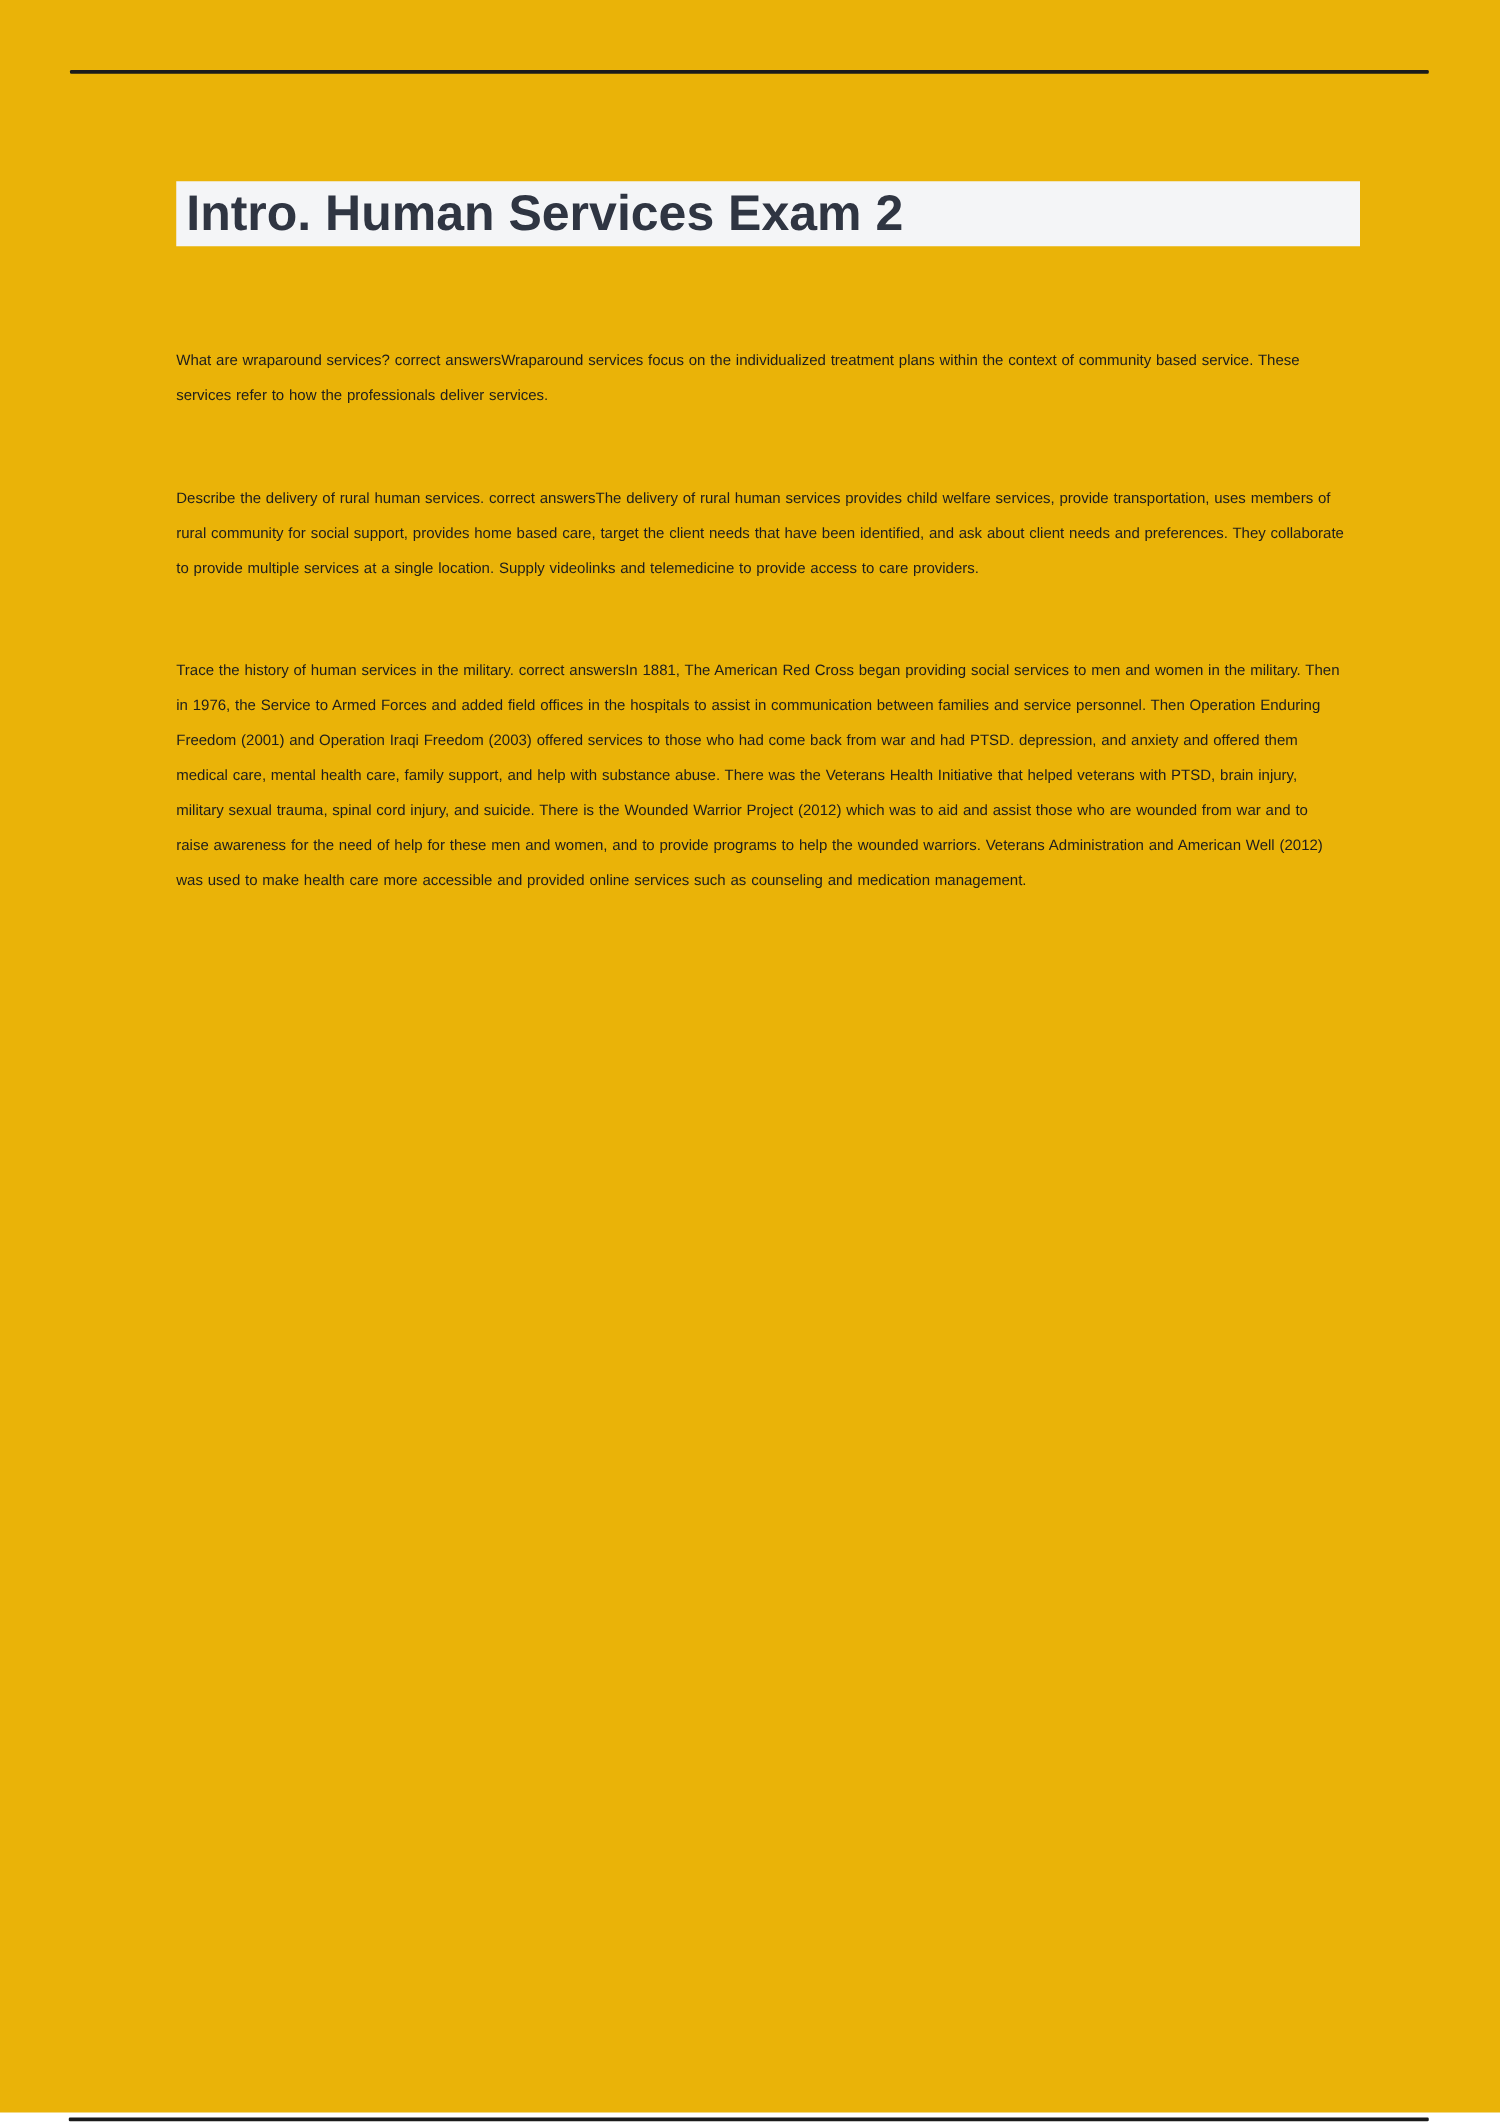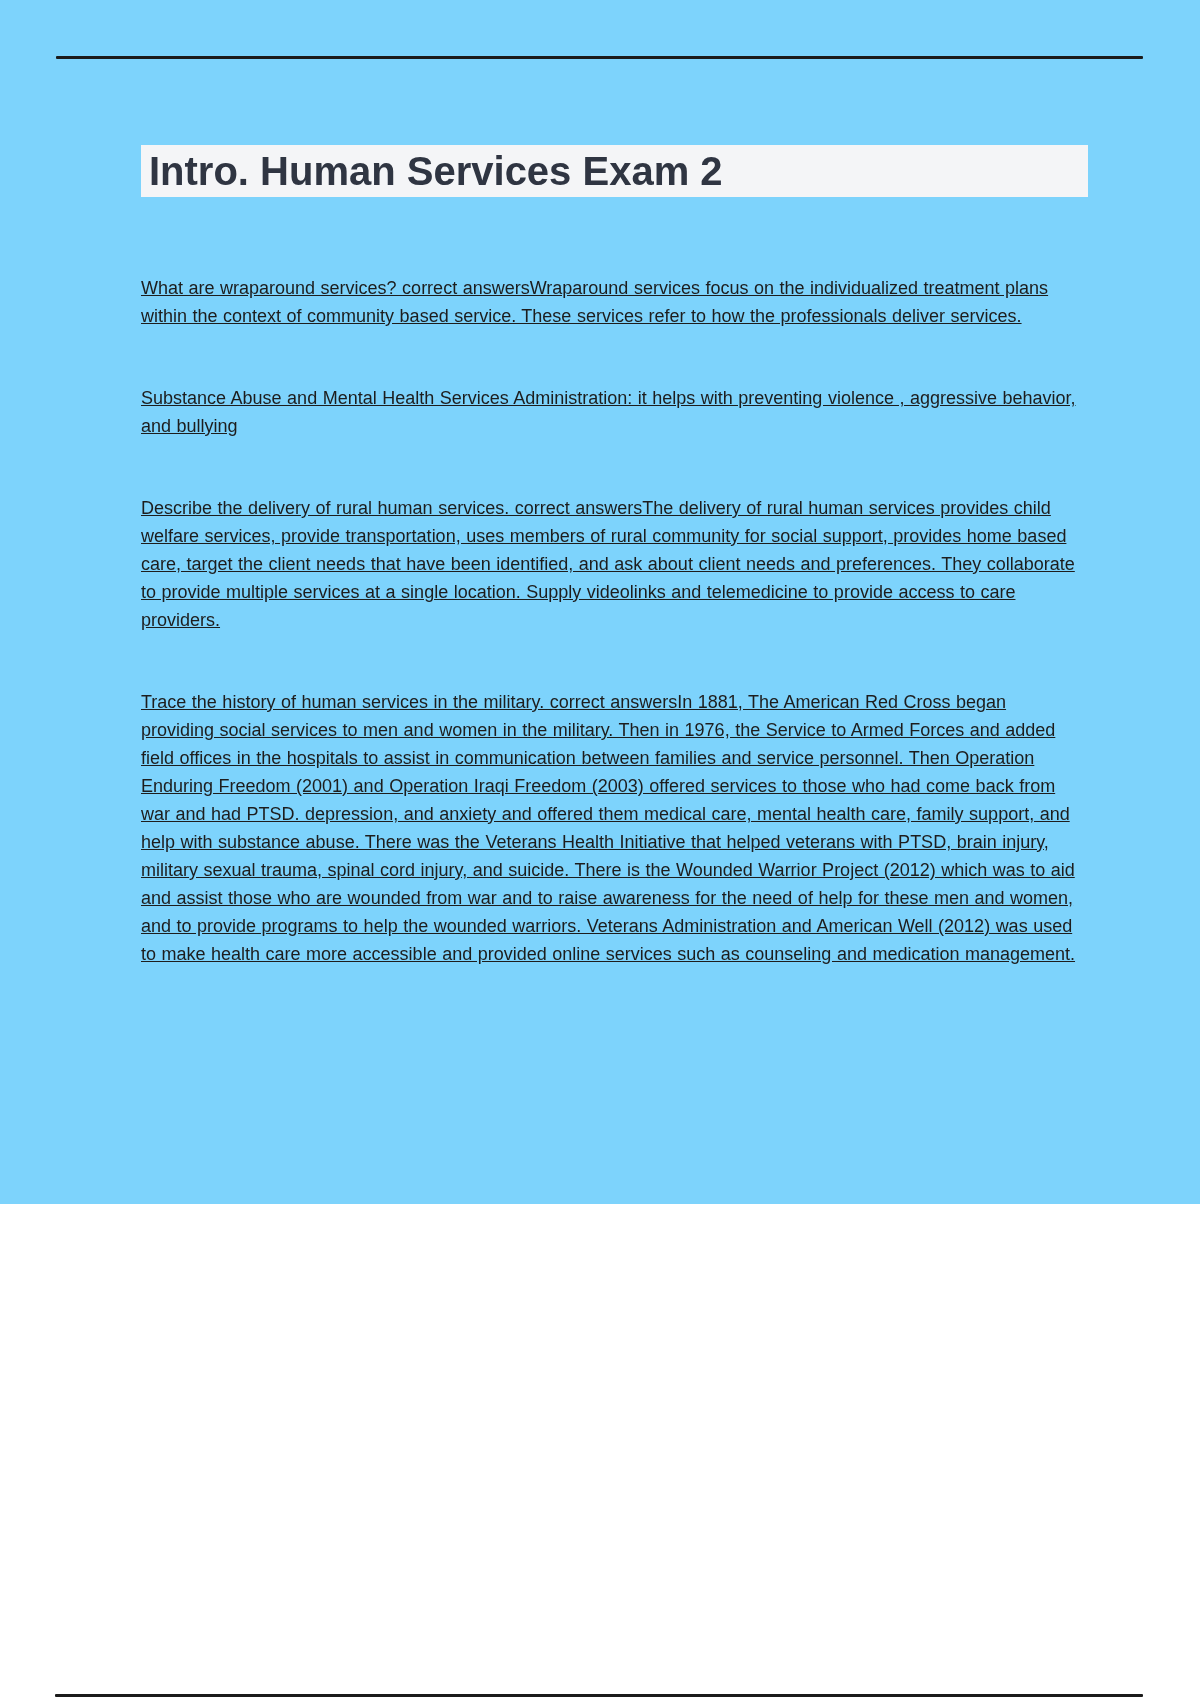--- a/index.html
+++ b/index.html
@@ -8,22 +8,22 @@
     width: 1200px;
     height: 1700px;
     background: #ffffff;
     font-family: "Liberation Sans", sans-serif;
     overflow: hidden;
   }
 
   .page {
     position: relative;
     width: 1200px;
-    height: 1204px;
-    background: #7dd3fc;
+    height: 1690px;
+    background: #eab308;
   }
 
   .rule {
     position: absolute;
     height: 3px;
     background: #1b1b1b;
     border-radius: 1px;
   }
   .rule-top    { left: 56px; top: 56px;   width: 1087px; }
   .rule-bottom { left: 55px; top: 1694px; width: 1088px; }
@@ -51,42 +51,40 @@
 
   .doc-body {
     position: absolute;
     left: 141px;
     top: 274px;
     width: 935px;
     color: #1d1d1d;
   }
 
   .doc-body p {
-    font-size: 18px;
+    font-size: 12px;
     line-height: 28px;
     margin-bottom: 54px;
     word-spacing: 0.5px;
-    text-decoration: underline;
   }
 
   .doc-body p:last-child { margin-bottom: 0; }
 </style>
 </head>
 <body>
 
 <div class="page">
 
   <div class="rule rule-top"></div>
 
   <div class="title-bar">
     <h1>Intro. Human Services Exam 2</h1>
   </div>
 
   <div class="doc-body">
     <p>What are wraparound services? correct answersWraparound services focus on the individualized treatment plans within the context of community based service. These services refer to how the professionals deliver services.</p>
-    <p>Substance Abuse and Mental Health Services Administration: it helps with preventing violence , aggressive behavior, and bullying</p>
     <p>Describe the delivery of rural human services. correct answersThe delivery of rural human services provides child welfare services, provide transportation, uses members of rural community for social support, provides home based care, target the client needs that have been identified, and ask about client needs and preferences. They collaborate to provide multiple services at a single location. Supply videolinks and telemedicine to provide access to care providers.</p>
     <p>Trace the history of human services in the military. correct answersIn 1881, The American Red Cross began providing social services to men and women in the military. Then in 1976, the Service to Armed Forces and added field offices in the hospitals to assist in communication between families and service personnel. Then Operation Enduring Freedom (2001) and Operation Iraqi Freedom (2003) offered services to those who had come back from war and had PTSD. depression, and anxiety and offered them medical care, mental health care, family support, and help with substance abuse. There was the Veterans Health Initiative that helped veterans with PTSD, brain injury, military sexual trauma, spinal cord injury, and suicide. There is the Wounded Warrior Project (2012) which was to aid and assist those who are wounded from war and to raise awareness for the need of help for these men and women, and to provide programs to help the wounded warriors. Veterans Administration and American Well (2012) was used to make health care more accessible and provided online services such as counseling and medication management.</p>
   </div>
 
   <div class="rule rule-bottom"></div>
 
 </div>
 
 </body></html>

